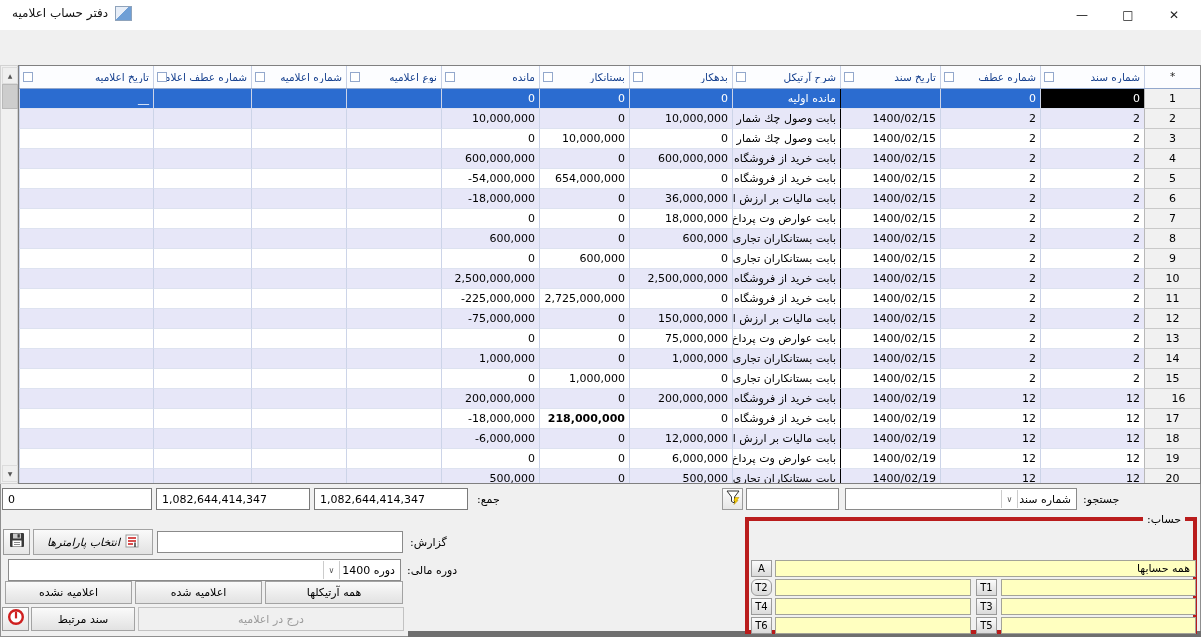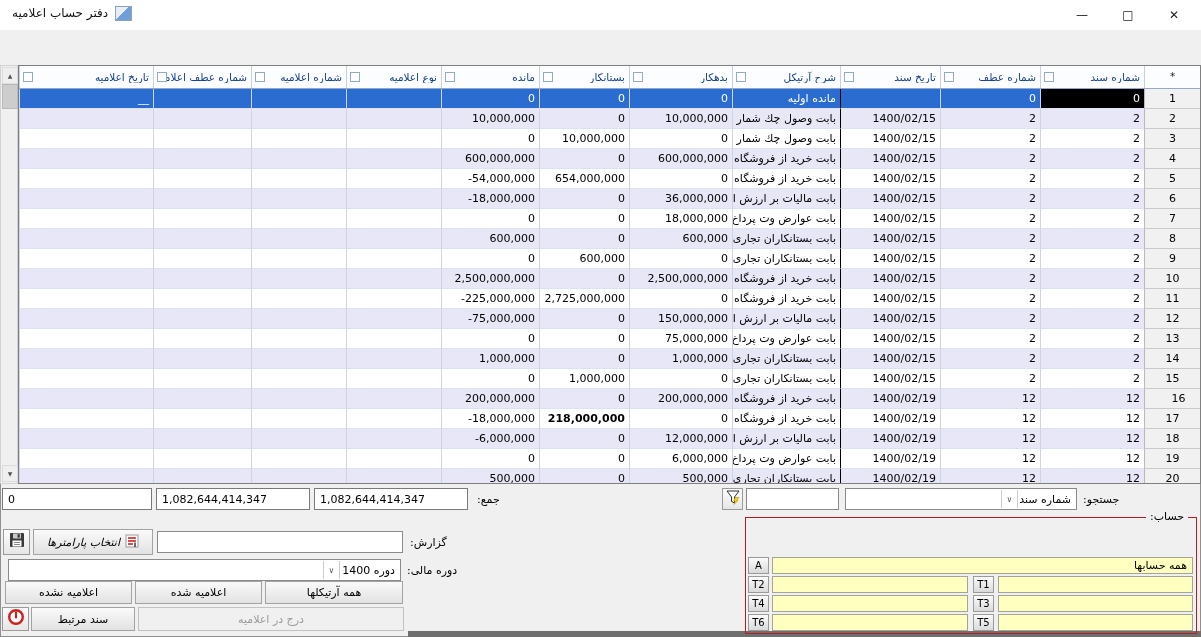--- a/index.html
+++ b/index.html
@@ -59,21 +59,21 @@
   .sthumb{position:absolute;left:1px;top:18px;width:14px;height:23px;background:#cdcdcd;border:1px solid #b9b9b9;}
   
   .tbox{position:absolute;top:488px;height:22px;border:1px solid #7a7a7a;background:#fff;
         box-sizing:border-box;font-size:11px;display:flex;align-items:center;padding-left:5px;direction:ltr;}
   
   .btn{position:absolute;border:1px solid #a3a3a3;background:linear-gradient(#fafafa,#e2e2e2);
        font-size:11px;display:flex;align-items:center;justify-content:center;direction:rtl;
        box-sizing:border-box;color:#000;gap:5px;}
   .btn.disabled{color:#9b9b9b;background:#f0f0f0;border-color:#c2c2c2;}
   .field{position:absolute;border:1px solid #8a8a8a;background:#fff;box-sizing:border-box;height:22px;}
-  .group{position:absolute;left:745px;top:517px;width:452px;height:117px;border:1px solid #b91c1c;box-sizing:border-box;}
+  .group{position:absolute;left:745px;top:517px;width:452px;height:117px;border:4px solid #b91c1c;box-sizing:border-box;}
   .legend{position:absolute;top:-8px;right:8px;background:#f0f0f0;padding:0 4px;font-size:11px;direction:rtl;}
   .maskfield{position:absolute;left:8px;top:11px;width:436px;height:20px;border:1px solid #ababab;
              background:#f2f2f2;box-sizing:border-box;font-size:11px;display:flex;align-items:center;
              justify-content:flex-end;padding-right:5px;direction:ltr;}
   .sbtn{position:absolute;width:21px;height:17px;border:1px solid #9a9a9a;
         background:linear-gradient(#fbfbfb,#dadada);font-size:10px;display:flex;align-items:center;
         justify-content:center;box-sizing:border-box;}
   .tfield{position:absolute;height:17px;background:#ffffc0;border:1px solid #a3a398;box-sizing:border-box;
           font-size:11px;direction:rtl;display:flex;align-items:center;padding-right:5px;}
   .bottom-edge{position:absolute;left:408px;top:631px;width:793px;height:6px;background:#6f6f6f;z-index:0;}
@@ -541,21 +541,21 @@
 </div>
 <div class="btn" style="left:31px;top:607px;width:104px;height:24px;">سند مرتبط</div>
 <div class="btn disabled" style="left:138px;top:607px;width:266px;height:24px;">درج در اعلامیه</div>
 
 <div class="group">
   <span class="legend">حساب:</span>
 
   <div class="sbtn" style="left:2px;top:39px;">A</div>
   <div class="tfield" style="left:26px;top:39px;width:421px;">همه حسابها</div>
 
-  <div class="sbtn" style="left:2px;top:58px;">T2</div>
+  <div class="sbtn" style="left:2px;top:58px;border-radius:6px;">T2</div>
   <div class="tfield" style="left:26px;top:58px;width:196px;"></div>
   <div class="sbtn" style="left:227px;top:58px;">T1</div>
   <div class="tfield" style="left:252px;top:58px;width:195px;"></div>
 
   <div class="sbtn" style="left:2px;top:77px;">T4</div>
   <div class="tfield" style="left:26px;top:77px;width:196px;"></div>
   <div class="sbtn" style="left:227px;top:77px;">T3</div>
   <div class="tfield" style="left:252px;top:77px;width:195px;"></div>
 
   <div class="sbtn" style="left:2px;top:96px;">T6</div>

